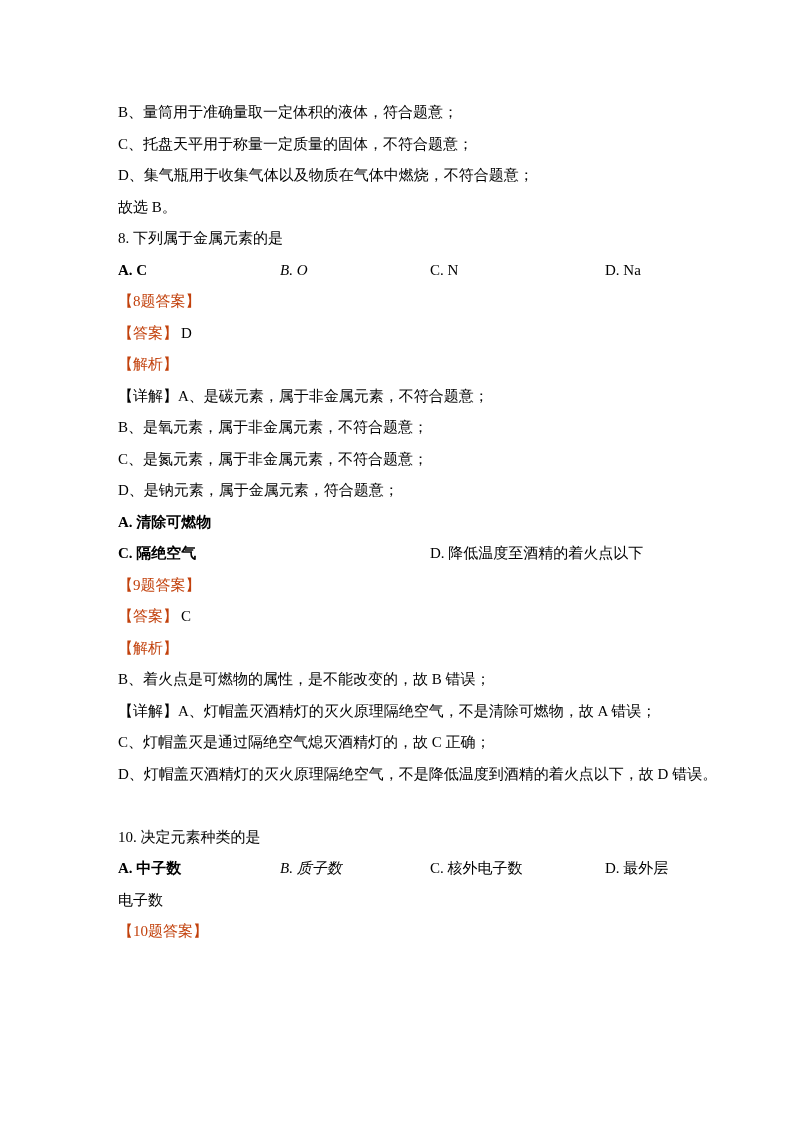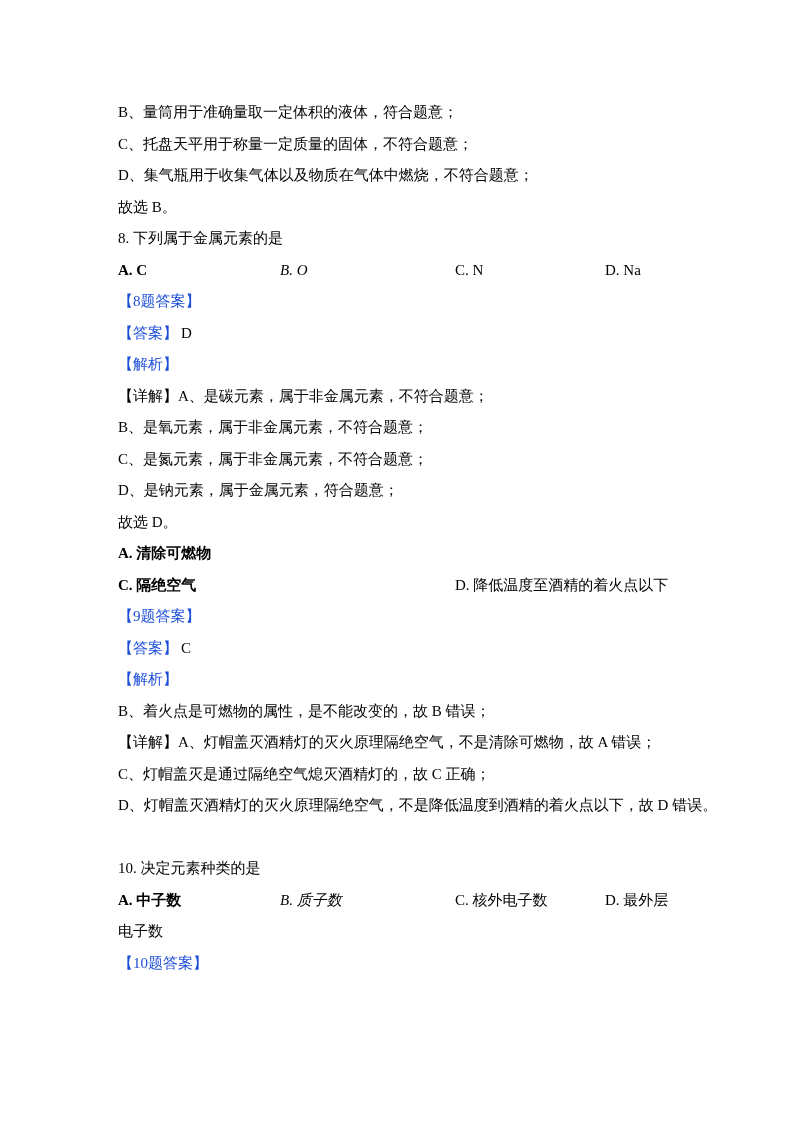--- a/index.html
+++ b/index.html
@@ -16,26 +16,26 @@
     position:absolute;
     left:118px;top:97px;
     width:620px;
   }
   .line{
     margin:0;padding:0;
     height:31.5px;
     line-height:31.5px;
     white-space:nowrap;
   }
-  .blue{color:#1d4ed8;}
+  .blue{color:#c2410c;}
   .opts{position:relative;}
   .opt{position:absolute;top:0;white-space:nowrap;}
   .c0{left:0;font-weight:bold;}
   .c1{left:162px;font-style:italic;}
-  .c2{left:337px;}
+  .c2{left:312px;}
   .c3{left:487px;}
   .ans{padding-left:3px;}
 </style>
 </head>
 <body>
 
 <div class="page">
   <div class="content">
 
     <p class="line">B、量筒用于准确量取一定体积的液体，符合题意；</p>
@@ -50,21 +50,20 @@
       <span class="opt c2">C. N</span>
       <span class="opt c3">D. Na</span>
     </p>
     <p class="line"><span class="blue">【8题答案】</span></p>
     <p class="line"><span class="blue">【答案】</span><span class="ans">D</span></p>
     <p class="line"><span class="blue">【解析】</span></p>
     <p class="line"><span>【详解】</span><span>A、是碳元素，属于非金属元素，不符合题意；</span></p>
     <p class="line">B、是氧元素，属于非金属元素，不符合题意；</p>
     <p class="line">C、是氮元素，属于非金属元素，不符合题意；</p>
     <p class="line">D、是钠元素，属于金属元素，符合题意；</p>
-    <p class="line">故选 D。</p>
 
     <p class="line opts">
       <span class="opt c0">A. 清除可燃物</span>
     </p>
     <p class="line opts">
       <span class="opt c0">C. 隔绝空气</span>
       <span class="opt c2">D. 降低温度至酒精的着火点以下</span>
     </p>
     <p class="line"><span class="blue">【9题答案】</span></p>
     <p class="line"><span class="blue">【答案】</span><span class="ans">C</span></p>

